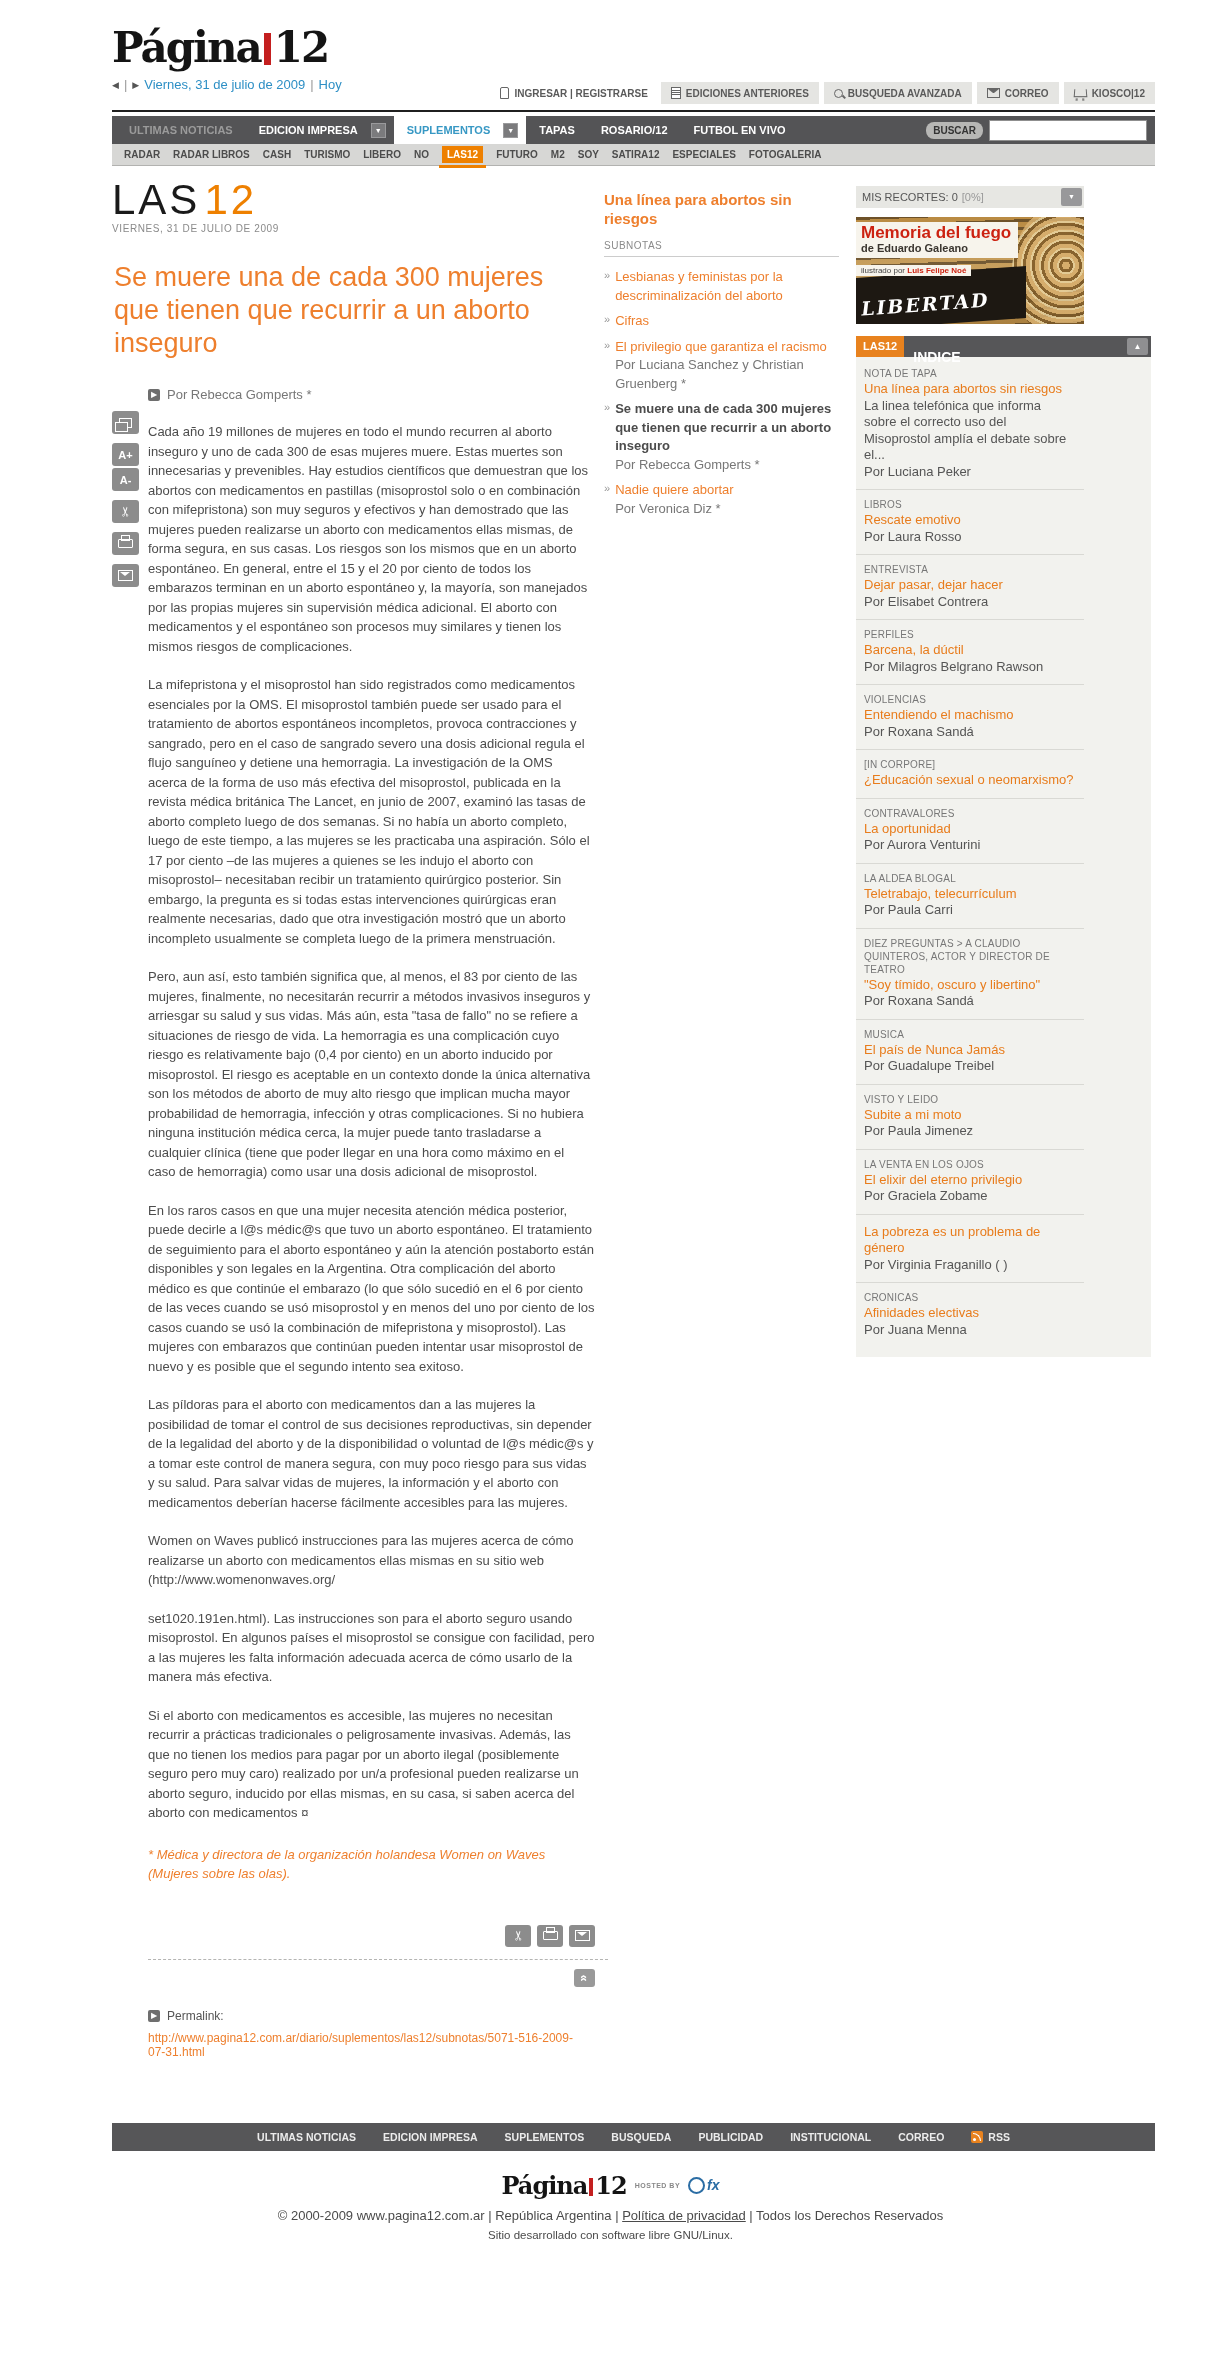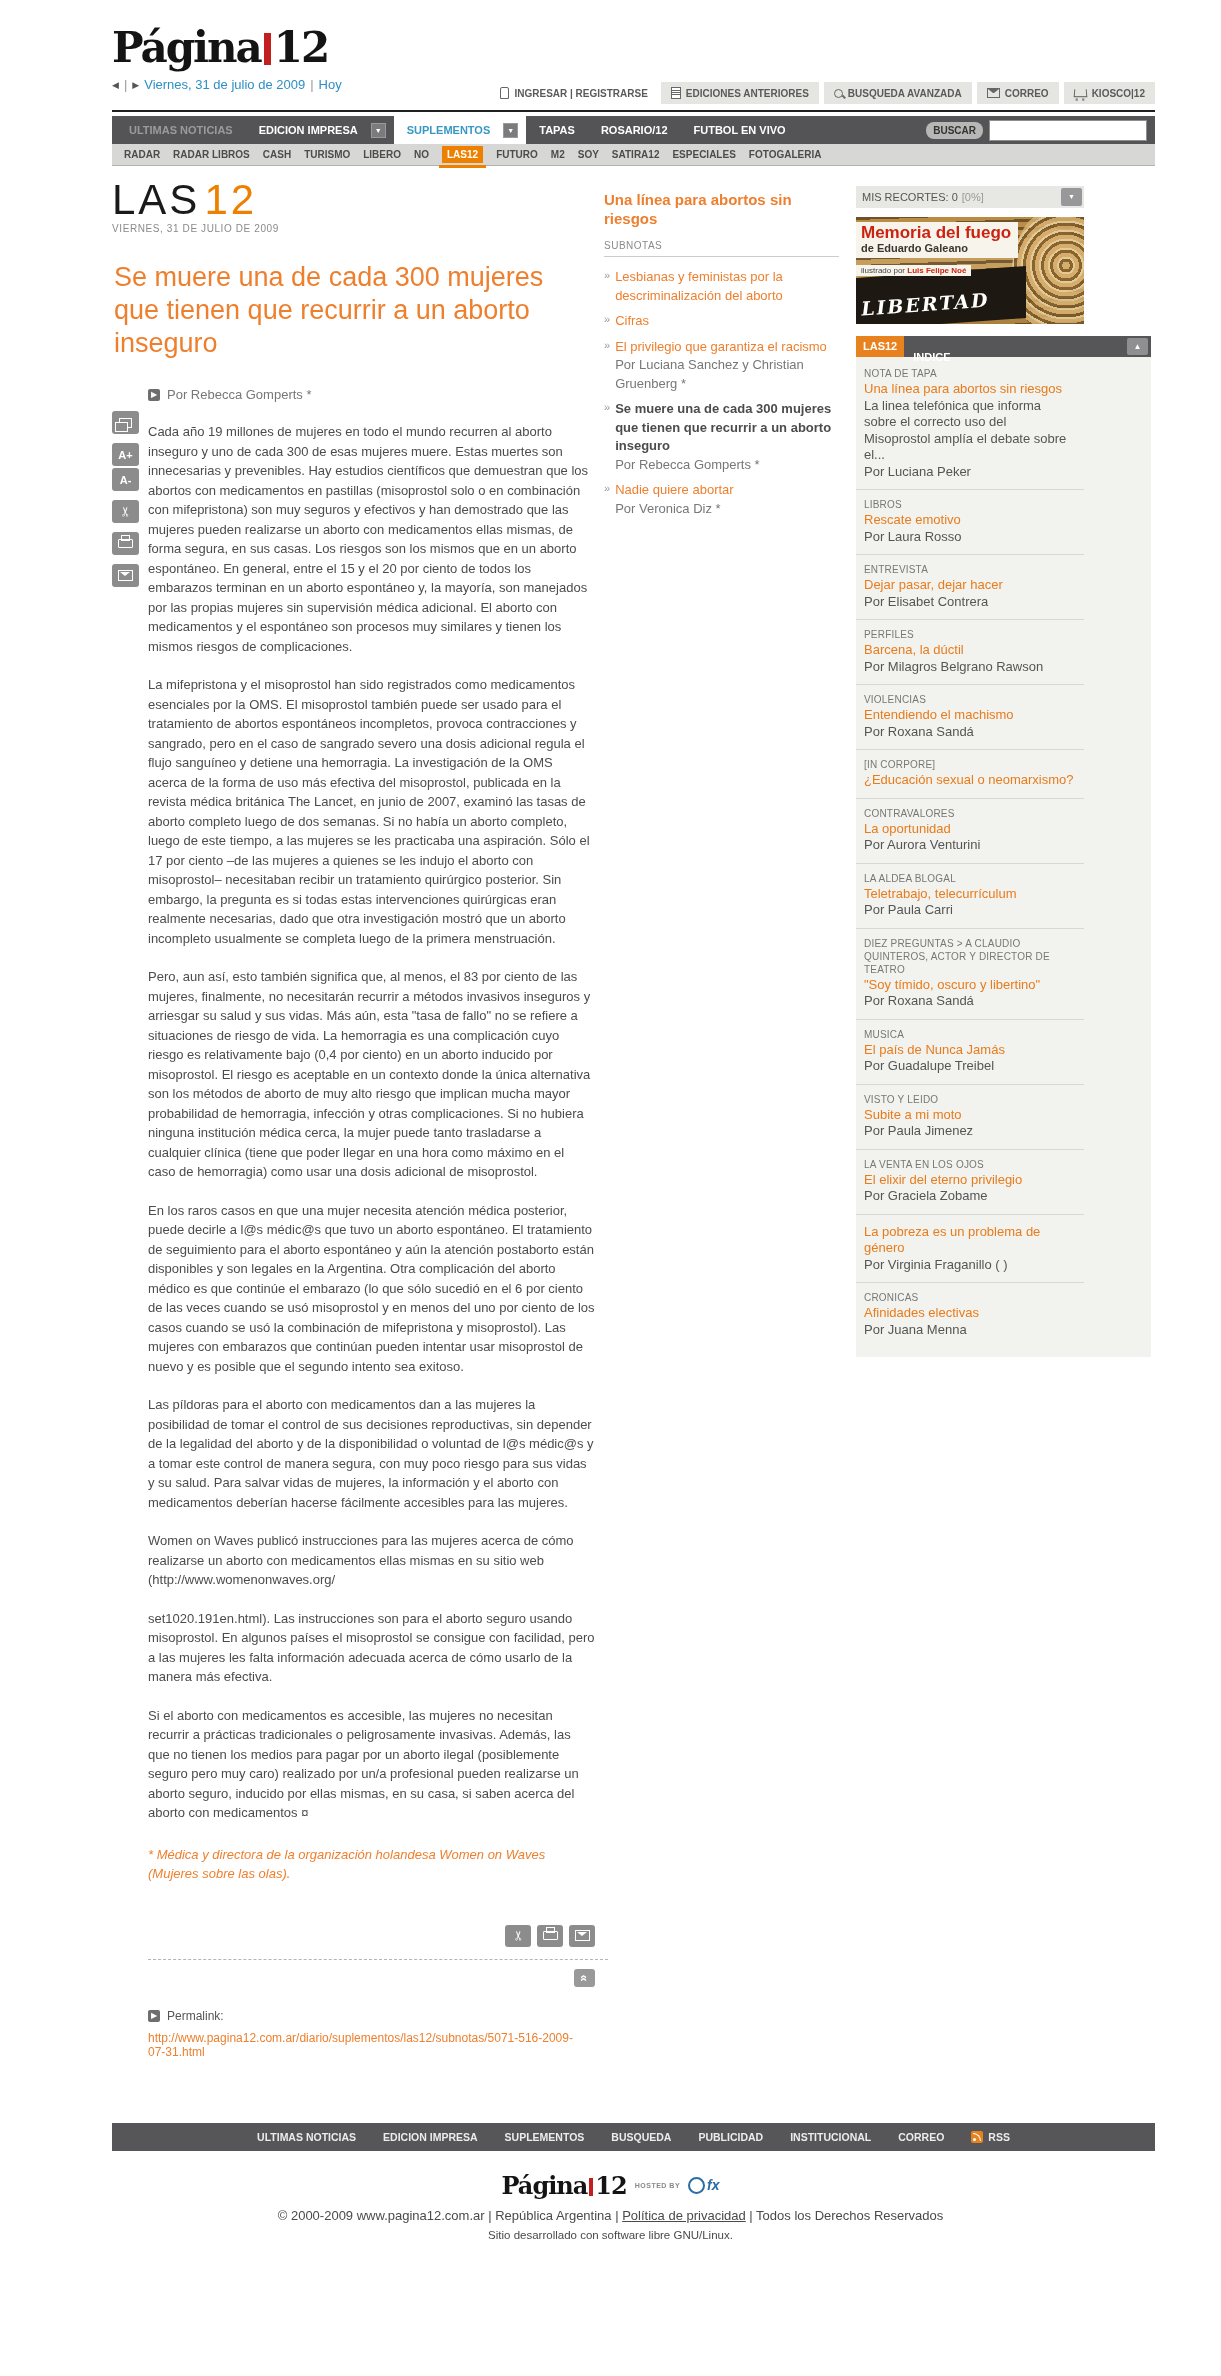--- a/index.html
+++ b/index.html
@@ -125,21 +125,21 @@
   .banner-title{color:#cc2211;font-weight:bold;font-size:17px;line-height:18px;}
   .banner-sub{color:#3a352f;font-size:11px;font-weight:bold;line-height:13px;}
   .banner-credit{position:absolute;top:48px;left:0;background:#f7f4ec;font-size:8px;color:#444;padding:1px 5px;}
   .banner-credit b{color:#cc2211;}
   .banner-lib{position:absolute;left:5px;bottom:9px;color:#fff;font-size:19px;font-weight:bold;
         font-style:italic;letter-spacing:2px;transform:rotate(-4deg);
         font-family:"DejaVu Serif","Liberation Serif",serif;}
   .idx-bar{width:295px;height:21px;background:#565658;display:flex;align-items:center;margin-top:12px;box-sizing:border-box;}
   .idx-brand{background:#e8821e;color:#fff;font-weight:bold;font-size:11px;padding:0 7px;
         height:21px;line-height:21px;}
-  .idx-label{color:#fff;font-weight:bold;font-size:11px;margin-left:9px;margin-top:21px;}
+  .idx-label{color:#fff;font-weight:bold;font-size:14px;margin-left:9px;margin-top:21px;}
   .idx-up{margin-left:auto;margin-right:3px;width:21px;height:17px;background:#8f8f91;border-radius:2px;
         color:#fff;font-size:8px;line-height:17px;text-align:center;}
   .idx-list{width:295px;background:#f2f2ee;box-sizing:border-box;padding:2px 0 10px 0;}
   .idx-entry{width:212px;padding:8px 8px 9px 8px;border-bottom:1px solid #d9d9d4;}
   .idx-entry:last-child{border-bottom:none;}
   .idx-sec{font-size:10px;color:#777;line-height:13px;letter-spacing:.2px;}
   .idx-sec:empty{display:none;}
   .idx-ttl{color:#e87c1c;font-size:13px;line-height:16.5px;margin-top:1px;}
   .idx-desc{color:#555;font-size:13px;line-height:16.5px;}
   .idx-aut{color:#555;font-size:13px;line-height:16.5px;}

